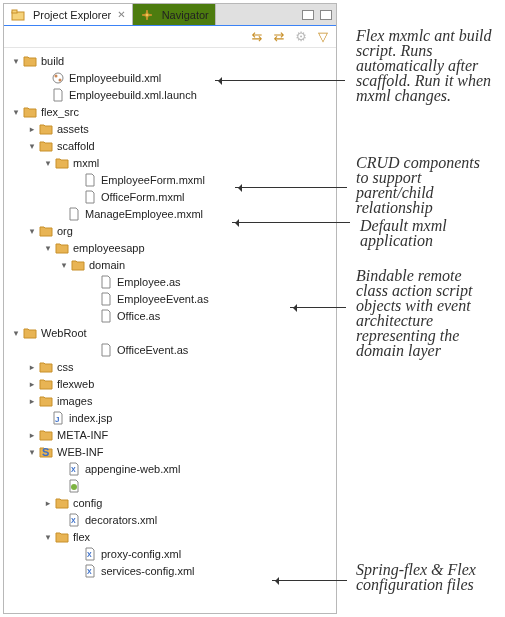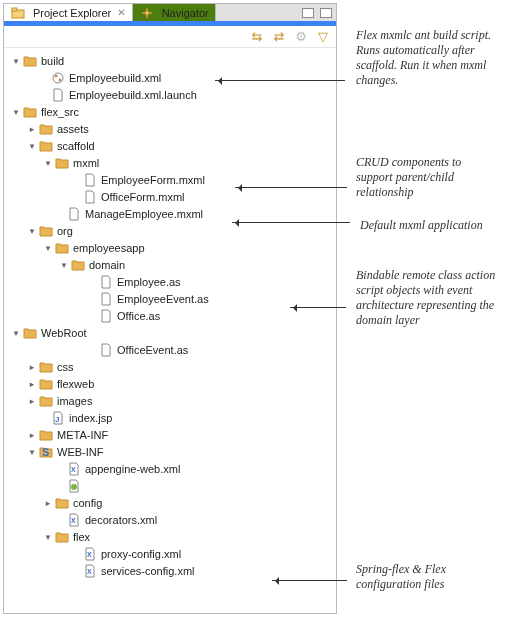--- a/index.html
+++ b/index.html
@@ -1,18 +1,18 @@
 <!DOCTYPE html>
 <html><head>
 <meta charset="utf-8">
 <style>
 *{margin:0;padding:0;box-sizing:border-box;font-family:"Segoe UI",Tahoma,sans-serif;font-size:11px}
 body{background:#fff;width:505px;height:617px;position:relative;overflow:hidden}
 .panel{position:absolute;left:3px;top:3px;width:334px;height:611px;border:1px solid #b8b8b8;background:#fff;display:flex;flex-direction:column}
-.tabs{display:flex;background:#eaeaea;border-bottom:5px solid #3b82f6;height:22px;align-items:stretch}
+.tabs{display:flex;background:#eaeaea;border-bottom:1px solid #3b82f6;height:22px;align-items:stretch}
 .tab{display:flex;align-items:center;padding:0 6px;gap:4px;border-right:1px solid #b8b8b8;cursor:pointer}
 .tab.active{background:#fff;color:#2a5fbf}
 .tab.inactive{background:#4d7c0f;color:#555}
 .tab .close{color:#888;font-size:10px;margin-left:2px}
 .tabspace{flex:1;background:#e0e0e0}
 .winbtns{display:flex;align-items:center;background:#e0e0e0;padding:0 4px;gap:6px}
 .winbtn{width:12px;height:10px;border:1px solid #888;background:#fff}
 .toolbar{display:flex;justify-content:flex-end;align-items:center;height:22px;padding:0 6px;gap:8px;border-bottom:1px solid #e5e5e5}
 .tbicon{width:14px;height:14px;display:flex;align-items:center;justify-content:center;color:#c8902a;font-size:13px}
 .tbicon.disabled{color:#bbb}
@@ -24,21 +24,21 @@
 .arrow.none{visibility:hidden}
 .arrow.none::before{content:"▸"}
 .icon{width:16px;height:14px;display:inline-flex;align-items:center;justify-content:center;margin-right:3px}
 .folder{color:#e0a946}
 .folder svg{fill:#e8b454;stroke:#c8902a}
 .file svg{fill:#fff;stroke:#888}
 .xmlbadge{font-size:7px;font-weight:bold;fill:#3b6fc9}
 .jbadge{font-size:8px;font-weight:bold;fill:#3b6fc9}
 .label{color:#222}
 .annotations{position:absolute;left:340px;top:0;width:165px;height:617px}
-.ann{position:absolute;font-family:Georgia,serif;font-style:italic;font-size:12px;color:#333;line-height:15px}
+.ann{position:absolute;font-family:Georgia,serif;font-style:italic;font-size:16px;color:#333;line-height:15px}
 .aline{position:absolute;height:1px;background:#333}
 .aline::before{content:"";position:absolute;left:-1px;top:-3px;border:4px solid transparent;border-right-color:#333}
 .pkgexpl-icon svg{width:14px;height:14px}
 </style>
 </head>
 <body>
 
 <div class="panel">
   <div class="tabs">
     <div class="tab active">

